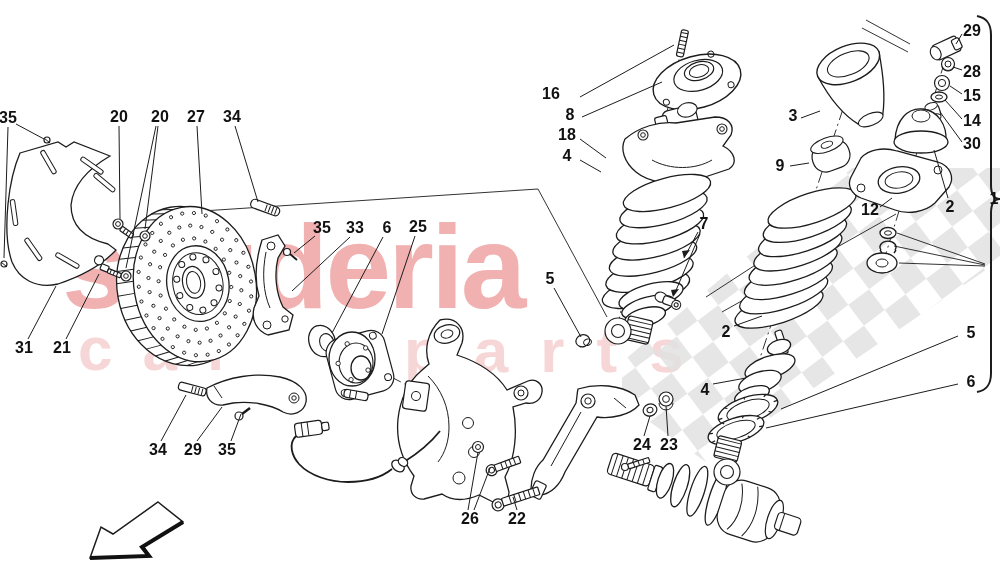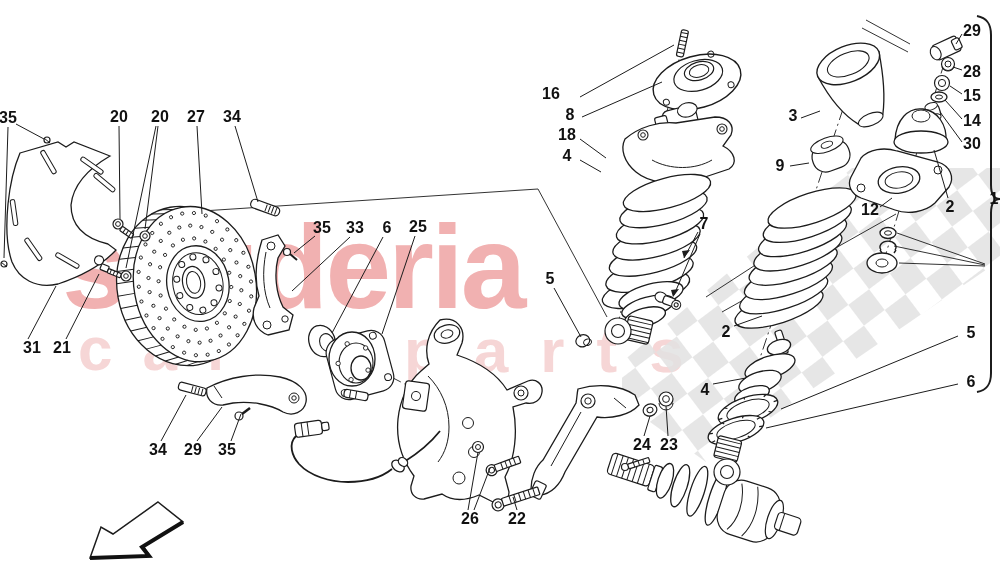--- a/index.html
+++ b/index.html
@@ -523,21 +523,21 @@
       <path d="M158,502 L183,522 L143,546 L150,556 L90,558 L101,527 L113,534 Z" fill="#fff" stroke="#1c1c1c" stroke-width="1.5"></path>
       <polyline points="183,522 142,547 149,556 90,558" fill="none" stroke="#111" stroke-width="4"></polyline>
     </svg>
 
   <div id="labels">
       <div class="plabel" style="left: 8px; top: 118px;">35</div>
       <div class="plabel" style="left: 119px; top: 117px;">20</div>
       <div class="plabel" style="left: 160px; top: 117px;">20</div>
       <div class="plabel" style="left: 196px; top: 117px;">27</div>
       <div class="plabel" style="left: 232px; top: 117px;">34</div>
-      <div class="plabel" style="left: 24px; top: 348px; margin-left: 8px;">31</div>
+      <div class="plabel" style="left: 24px; top: 348px;">31</div>
       <div class="plabel" style="left: 62px; top: 348px;">21</div>
       <div class="plabel" style="left: 158px; top: 450px;">34</div>
       <div class="plabel" style="left: 193px; top: 450px;">29</div>
       <div class="plabel" style="left: 227px; top: 450px;">35</div>
       <div class="plabel" style="left: 322px; top: 228px;">35</div>
       <div class="plabel" style="left: 355px; top: 228px;">33</div>
       <div class="plabel" style="left: 387px; top: 228px;">6</div>
       <div class="plabel" style="left: 418px; top: 227px;">25</div>
       <div class="plabel" style="left: 550px; top: 279px;">5</div>
       <div class="plabel" style="left: 551px; top: 94px;">16</div>

